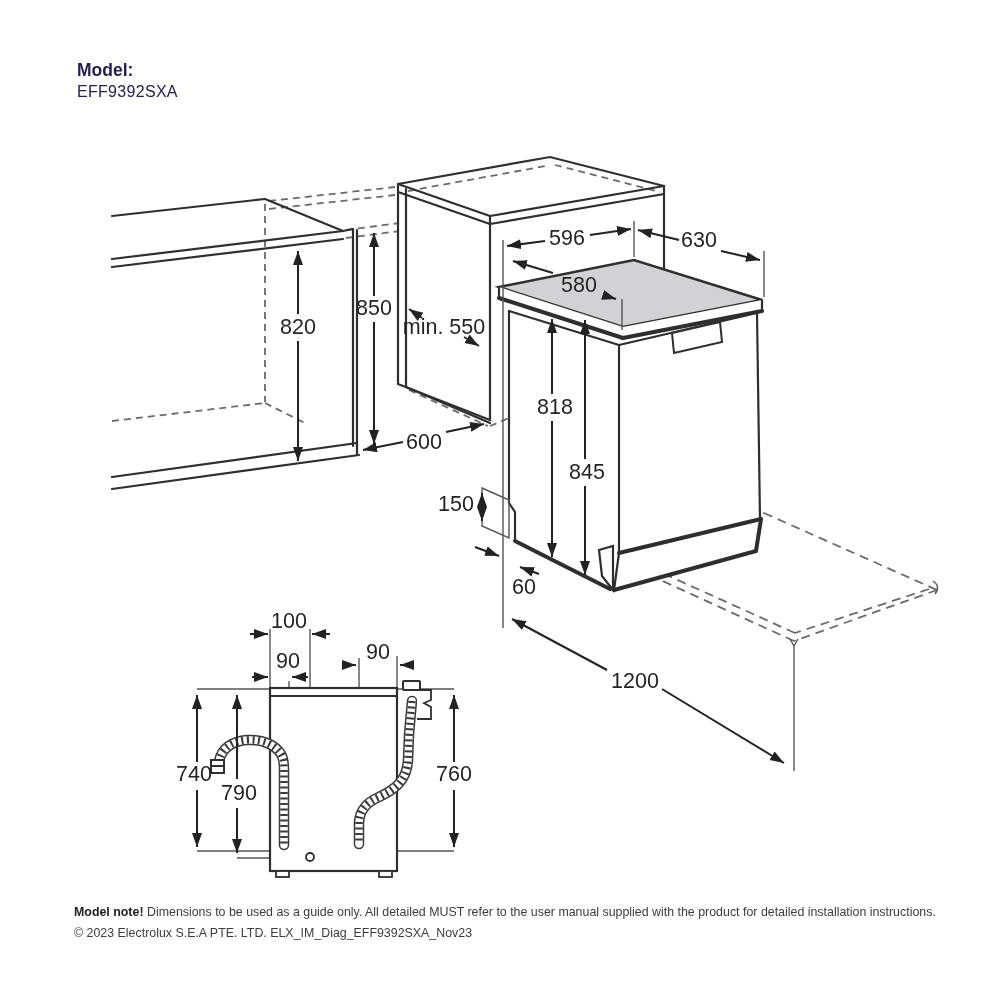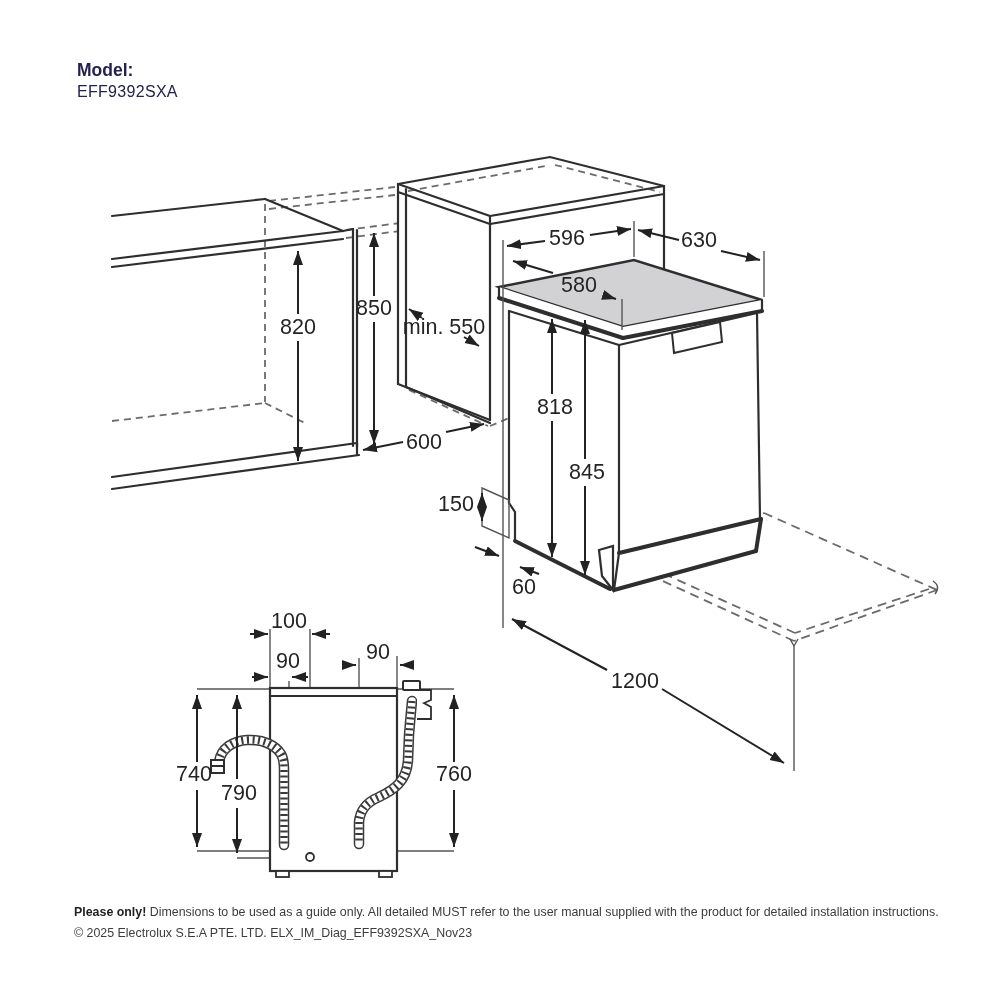--- a/index.html
+++ b/index.html
@@ -233,17 +233,17 @@
       <path class="dim" d="M225,808 L225,853" marker-end="url(#ah)"></path>
       <text x="227" y="800" text-anchor="middle">790</text>
 
       <path class="dim" d="M442,762 L442,695" marker-end="url(#ah)"></path>
       <path class="dim" d="M442,790 L442,847" marker-end="url(#ah)"></path>
       <text x="442" y="781" text-anchor="middle">760</text>
     </g>
   </svg>
 
   <div class="ftr">
-    <div><b>Please only!</b><span> Dimensions to be used as a guide only. All detailed MUST refer to the user manual supplied with the product for detailed installation instructions.</span></div>
-    <div>© 2025 Electrolux S.E.A PTE. LTD. ELX_IM_Diag_EFF9392SXA_Nov23</div>
+    <div><b>Model note!</b><span> Dimensions to be used as a guide only. All detailed MUST refer to the user manual supplied with the product for detailed installation instructions.</span></div>
+    <div>© 2023 Electrolux S.E.A PTE. LTD. ELX_IM_Diag_EFF9392SXA_Nov23</div>
   </div>
 
 </div>
 
 </body></html>

